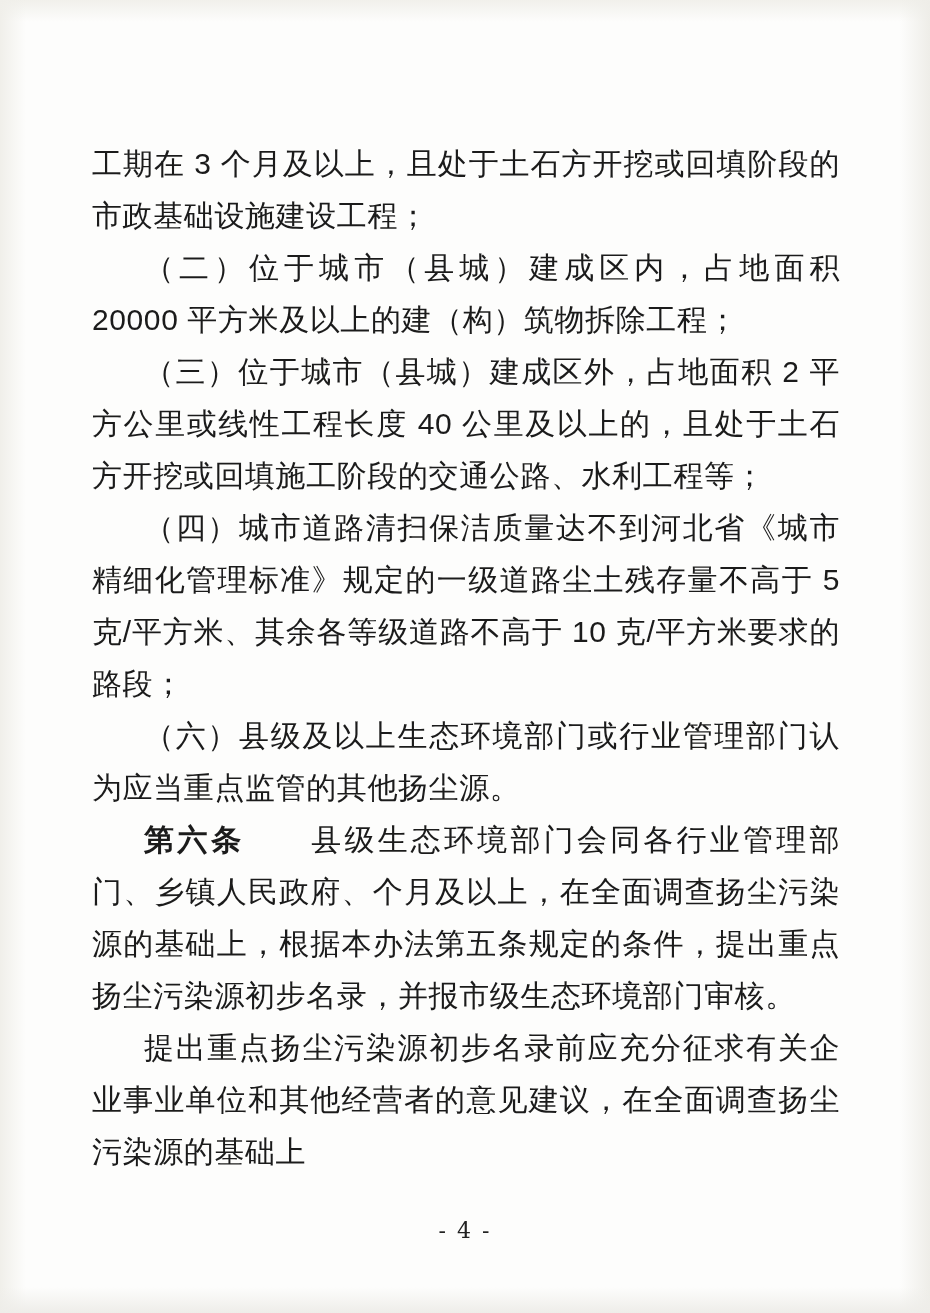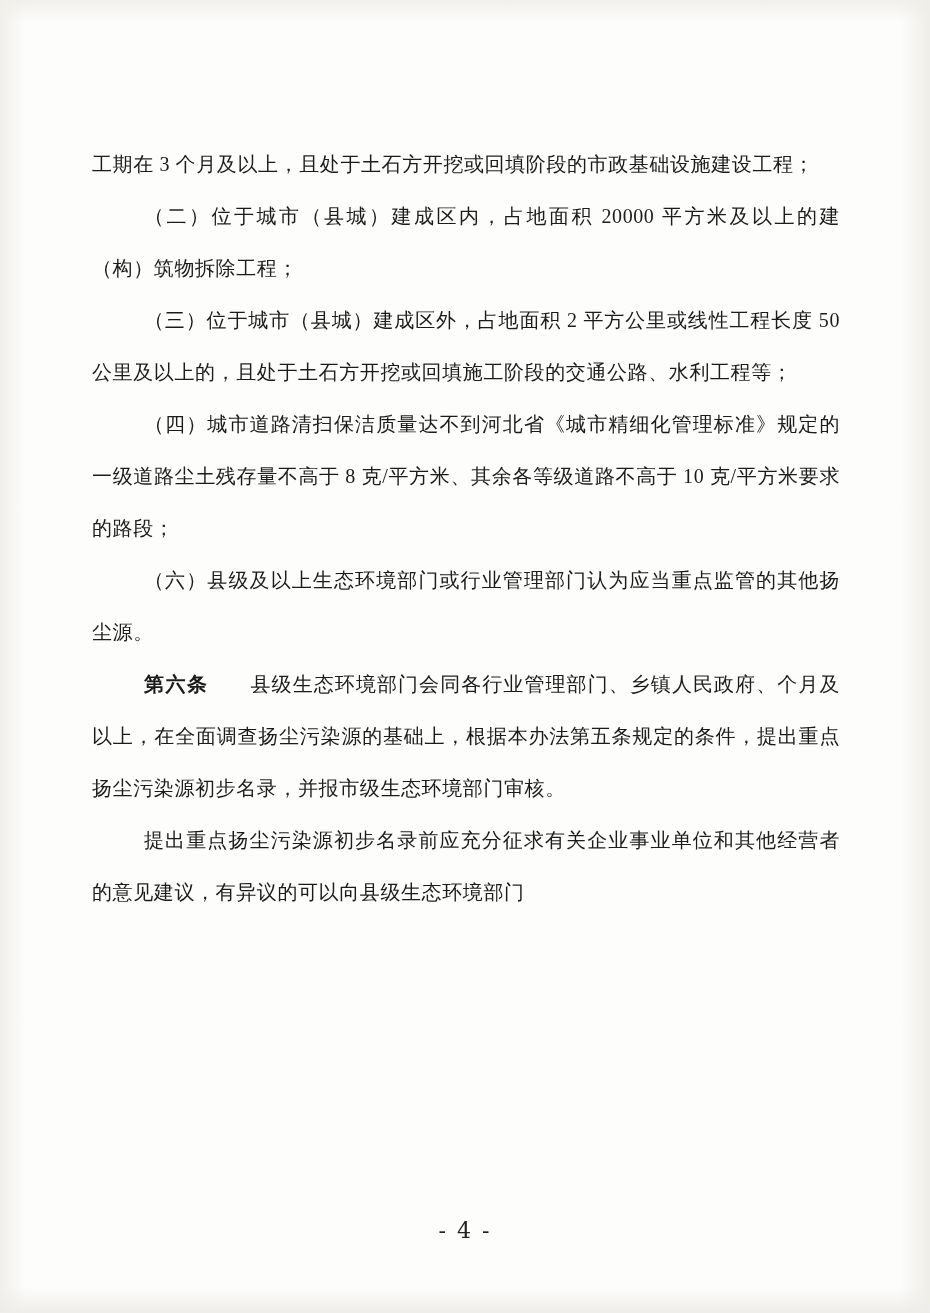--- a/index.html
+++ b/index.html
@@ -21,28 +21,28 @@
     box-sizing: border-box;
     background: #fdfdfc;
   }
   .content {
     position: absolute;
     left: 92px;
     top: 138px;
     width: 748px;
   }
   .para {
-    font-size: 20px;
+    font-size: 30px;
     line-height: 52px;
     letter-spacing: 0.6px;
     text-align: justify;
     text-justify: inter-ideograph;
     margin: 0 0 0 0;
     color: #1b1b1b;
-    font-family: Liberation Serif, serif;
+    font-family: Liberation Sans, sans-serif;
   }
   .indent {
     text-indent: 52px;
   }
   .para .art {
     font-weight: bold;
     letter-spacing: 1px;
   }
   .footer {
     position: absolute;
@@ -73,23 +73,23 @@
 
 <div class="page">
   <div class="edge-t"></div>
   <div class="edge-l"></div>
   <div class="edge-r"></div>
   <div class="edge-b"></div>
 
   <div class="content">
     <p class="para">工期在 3 个月及以上，且处于土石方开挖或回填阶段的市政基础设施建设工程；</p>
     <p class="para indent">（二）位于城市（县城）建成区内，占地面积 20000 平方米及以上的建（构）筑物拆除工程；</p>
-    <p class="para indent">（三）位于城市（县城）建成区外，占地面积 2 平方公里或线性工程长度 50 公里及以上的，且处于土石方开挖或回填施工阶段的交通公路、水利工程等；</p>
-    <p class="para indent">（四）城市道路清扫保洁质量达不到河北省《城市精细化管理标准》规定的一级道路尘土残存量不高于 8 克/平方米、其余各等级道路不高于 10 克/平方米要求的路段；</p>
+    <p class="para indent">（三）位于城市（县城）建成区外，占地面积 2 平方公里或线性工程长度 40 公里及以上的，且处于土石方开挖或回填施工阶段的交通公路、水利工程等；</p>
+    <p class="para indent">（四）城市道路清扫保洁质量达不到河北省《城市精细化管理标准》规定的一级道路尘土残存量不高于 5 克/平方米、其余各等级道路不高于 10 克/平方米要求的路段；</p>
     <p class="para indent">（六）县级及以上生态环境部门或行业管理部门认为应当重点监管的其他扬尘源。</p>
     <p class="para indent"><span class="art">第六条</span><span>　　县级生态环境部门会同各行业管理部门、乡镇人民政府、个月及以上，在全面调查扬尘污染源的基础上，根据本办法第五条规定的条件，提出重点扬尘污染源初步名录，并报市级生态环境部门审核。</span></p>
-    <p class="para indent">提出重点扬尘污染源初步名录前应充分征求有关企业事业单位和其他经营者的意见建议，有异议的可以向县级生态环境部门</p>
+    <p class="para indent">提出重点扬尘污染源初步名录前应充分征求有关企业事业单位和其他经营者的意见建议，在全面调查扬尘污染源的基础上</p>
   </div>
 
   <div class="footer">
     <span class="pn">- 4 -</span>
   </div>
 </div>
 
 </body></html>

